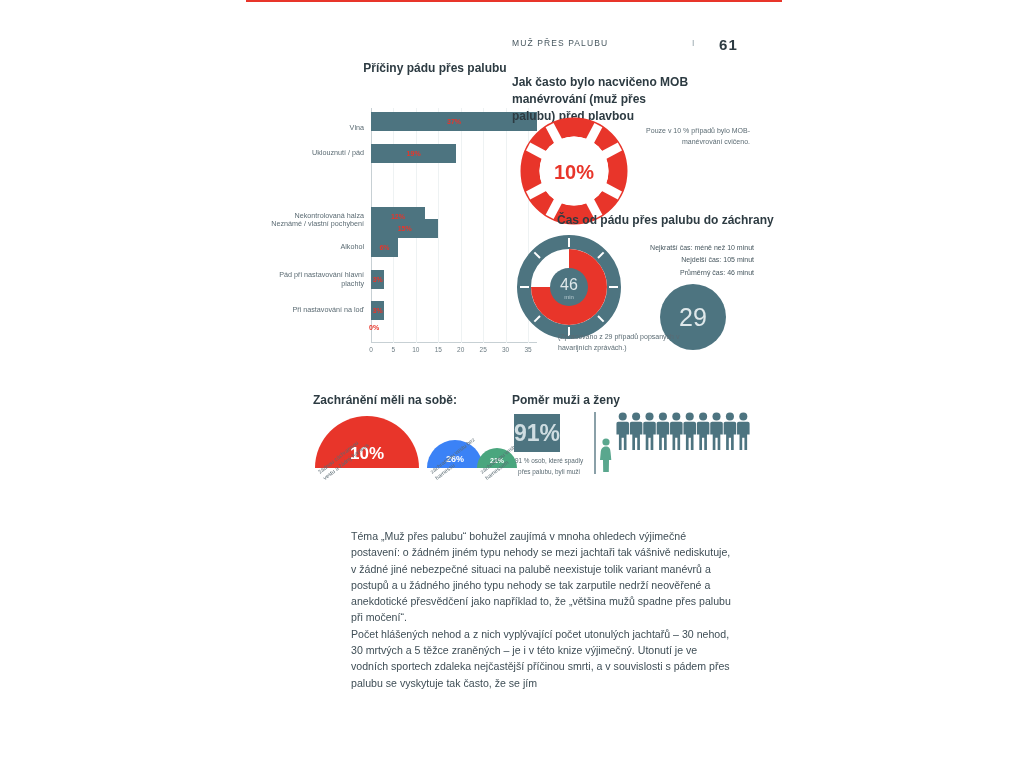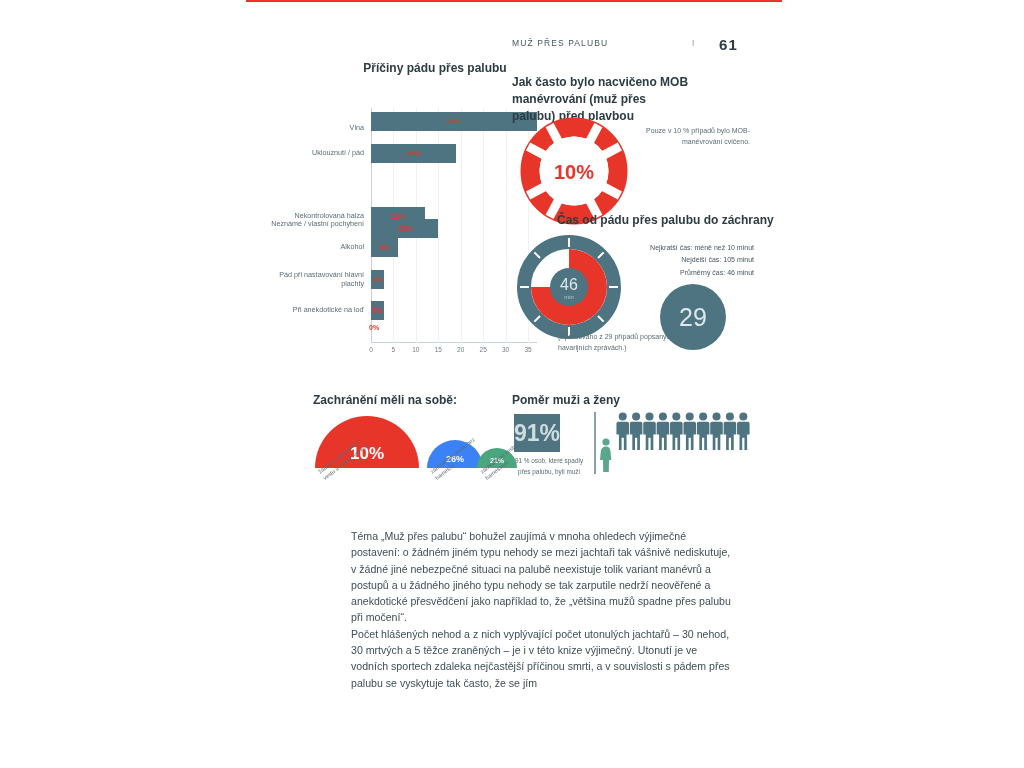--- a/index.html
+++ b/index.html
@@ -141,21 +141,21 @@
               <div class="val" style="color: rgb(232, 53, 42);">6%</div>
             </div>
           </div>
           <div class="bc-row" style="top: 161.5px; width: 166px;">
             <div class="bc-cat" style="top: 0px;">Pád při nastavování hlavní plachty</div>
             <div class="bc-bar" style="width: 13.4595px; background: rgb(77, 116, 128);">
               <div class="val" style="color: rgb(232, 53, 42);">3%</div>
             </div>
           </div>
           <div class="bc-row" style="top: 193px; width: 166px;">
-            <div class="bc-cat" style="top: 4px;">Při anekdotické na loď</div>
+            <div class="bc-cat" style="top: 4px;">Při nastavování na loď</div>
             <div class="bc-bar" style="width: 13.4595px; background: rgb(77, 116, 128);">
               <div class="val" style="color: rgb(232, 53, 42);">3%</div>
             </div>
           </div>
         </div>
       <div id="bc-ticks">
           <div class="bc-tick" style="left: 0px;">0</div>
           <div class="bc-tick" style="left: 22.4324px;">5</div>
           <div class="bc-tick" style="left: 44.8649px;">10</div>
           <div class="bc-tick" style="left: 67.2973px;">15</div>

